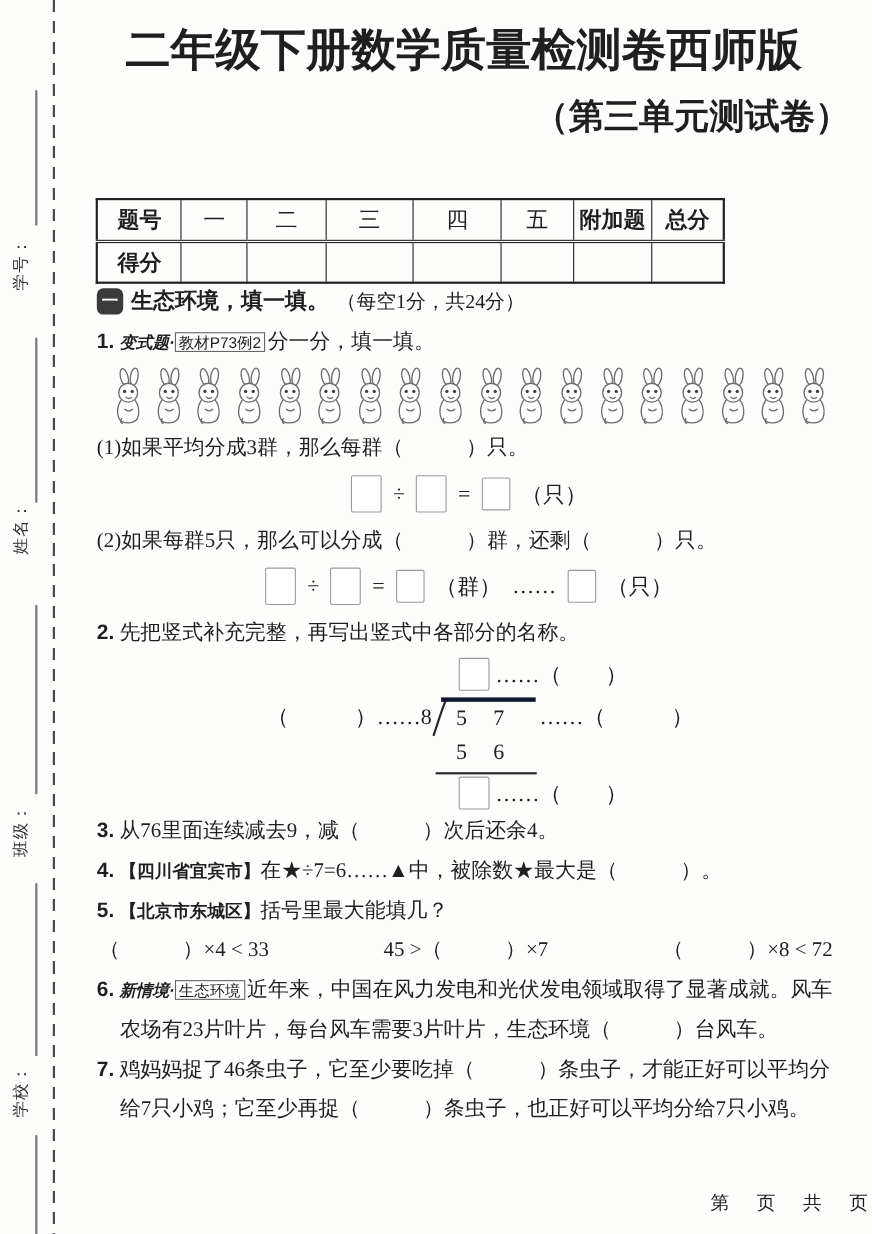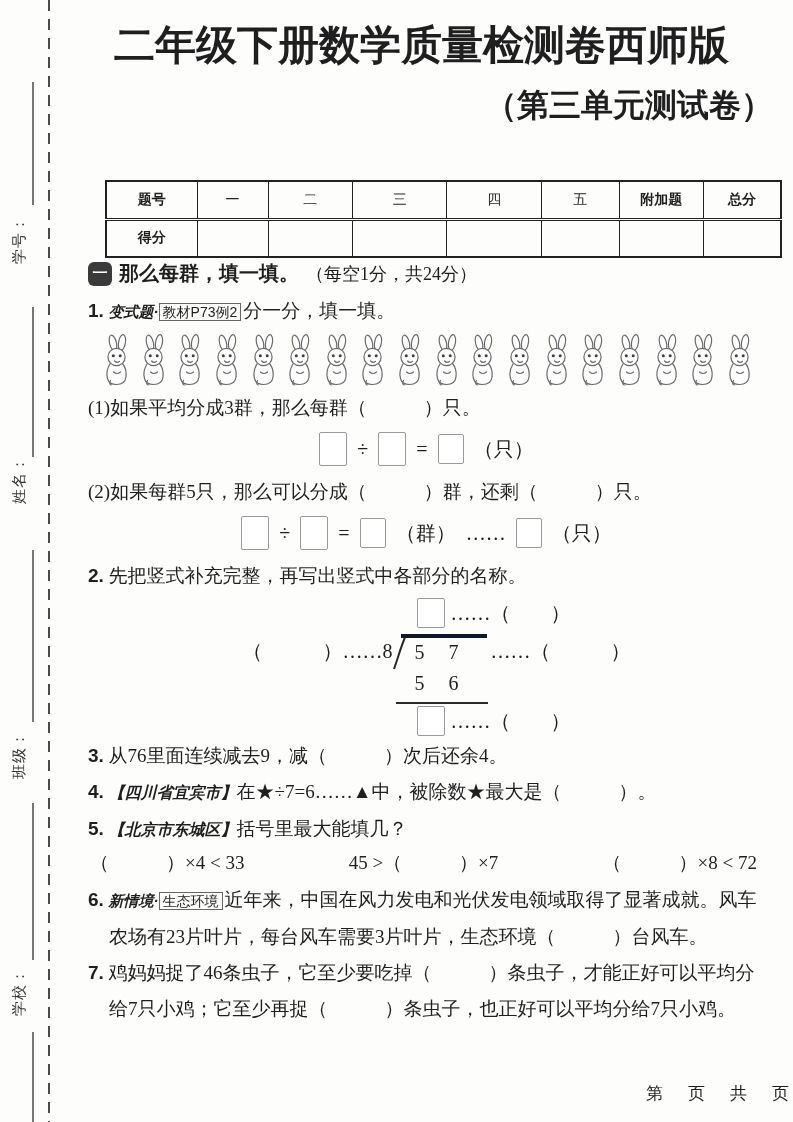--- a/index.html
+++ b/index.html
@@ -21,41 +21,41 @@
     font-family:"Liberation Sans", sans-serif;
   }
   
   .title { position:absolute; left:60px; right:10px; top:18px; text-align:center;
     font-family:"Liberation Sans", sans-serif; font-weight:bold; font-size:41px; }
   .subtitle { position:absolute; left:60px; right:20px; top:84px; text-align:right;
     font-family:Liberation Serif, serif; font-weight:bold; font-size:32px; }
   .meta { position:absolute; right:28px; top:146px; font-size:17px; font-weight:bold;
     font-family:"Liberation Sans", sans-serif; }
   
-  .score-table { position:absolute; left:105px; top:180px; width:677px;
+  .score-table { position:absolute; left:87px; top:180px; width:572px;
     border-collapse:collapse; table-layout:fixed;
-    font-family:"Liberation Sans", sans-serif; font-size:14px; }
+    font-family:"Liberation Sans", sans-serif; font-size:20px; }
   .score-table td { border:1.5px solid #222; height:38px; text-align:center; }
   .score-table tr:first-child td { border-bottom:3px double #222; }
   .score-table table, .score-table { border:2px solid #222; }
   .cell-strong { font-weight:bold; }
   
   .content { position:absolute; left:88px; top:260px; width:677px; }
   .sec-head { display:flex; align-items:center; gap:7px; margin-bottom:6px; }
   .badge { width:24px; height:24px; background:#3b3b3b; border-radius:6px;
     color:#fff; display:flex; align-items:center; justify-content:center;
     font-family:"Liberation Sans", sans-serif; font-weight:bold; font-size:15px; flex:0 0 auto; }
   .sec-title { font-family:"Liberation Sans", sans-serif; font-weight:bold; font-size:20px; }
   .sec-note { font-size:18px; }
   .q { font-size:19px; line-height:36px; padding-left:21px; text-indent:-21px; }
   .qnum { font-family:"Liberation Sans", sans-serif; font-weight:bold; font-size:19px; }
   .tag-italic { font-family:"Liberation Sans", sans-serif; font-weight:bold; font-style:italic; font-size:15px; }
   .tag-boxed { font-family:"Liberation Sans", sans-serif; font-size:14px;
     border:1px solid #666; padding:0 3px; margin-right:2px; }
-  .tag-src { font-family:"Liberation Sans", sans-serif; font-weight:bold; font-style:italic; font-size:16px; }
+  .tag-src { font-family:"Liberation Sans", sans-serif; font-weight:bold; font-size:16px; }
   .rabbit-row { display:flex; justify-content:space-between; margin:4px 10px 2px 14px; }
   .rabbit-row svg { flex:0 0 auto; }
   .eq-row { display:flex; align-items:center; justify-content:center; gap:10px;
     margin:6px 0 8px 0; font-size:20px; }
   .wbox { width:28px; height:34px; border:1px solid #9a9a9a; border-radius:2px; background:#fff; }
   .wbox.sm { width:26px; height:30px; }
   
   .division { position:relative; width:500px; height:138px; margin:4px auto 2px auto; font-size:20px; }
   .division .dv-abs { position:absolute; white-space:nowrap; }
   .dv-box { position:absolute; width:28px; height:30px; border:1px solid #9a9a9a; border-radius:2px; background:#fff; }
@@ -119,21 +119,21 @@
       <td></td>
       <td></td>
     </tr>
   </tbody>
     </table>
 
   <div class="content">
 
     <div class="sec-head">
       <span class="badge">一</span>
-      <span class="sec-title">那么每群，填一填。</span>
+      <span class="sec-title">生态环境，填一填。</span>
       <span class="sec-note">（每空1分，共24分）</span>
     </div>
 
     <div class="q">
       <span class="qnum">1.</span>
       <span class="tag-italic">变式题·</span><span class="tag-boxed">教材P73例2</span><span>分一分，填一填。</span>
     </div>
 
     <div class="rabbit-row" id="rabbit-row">
     <svg width="30" height="54" viewBox="0 0 30 54">

